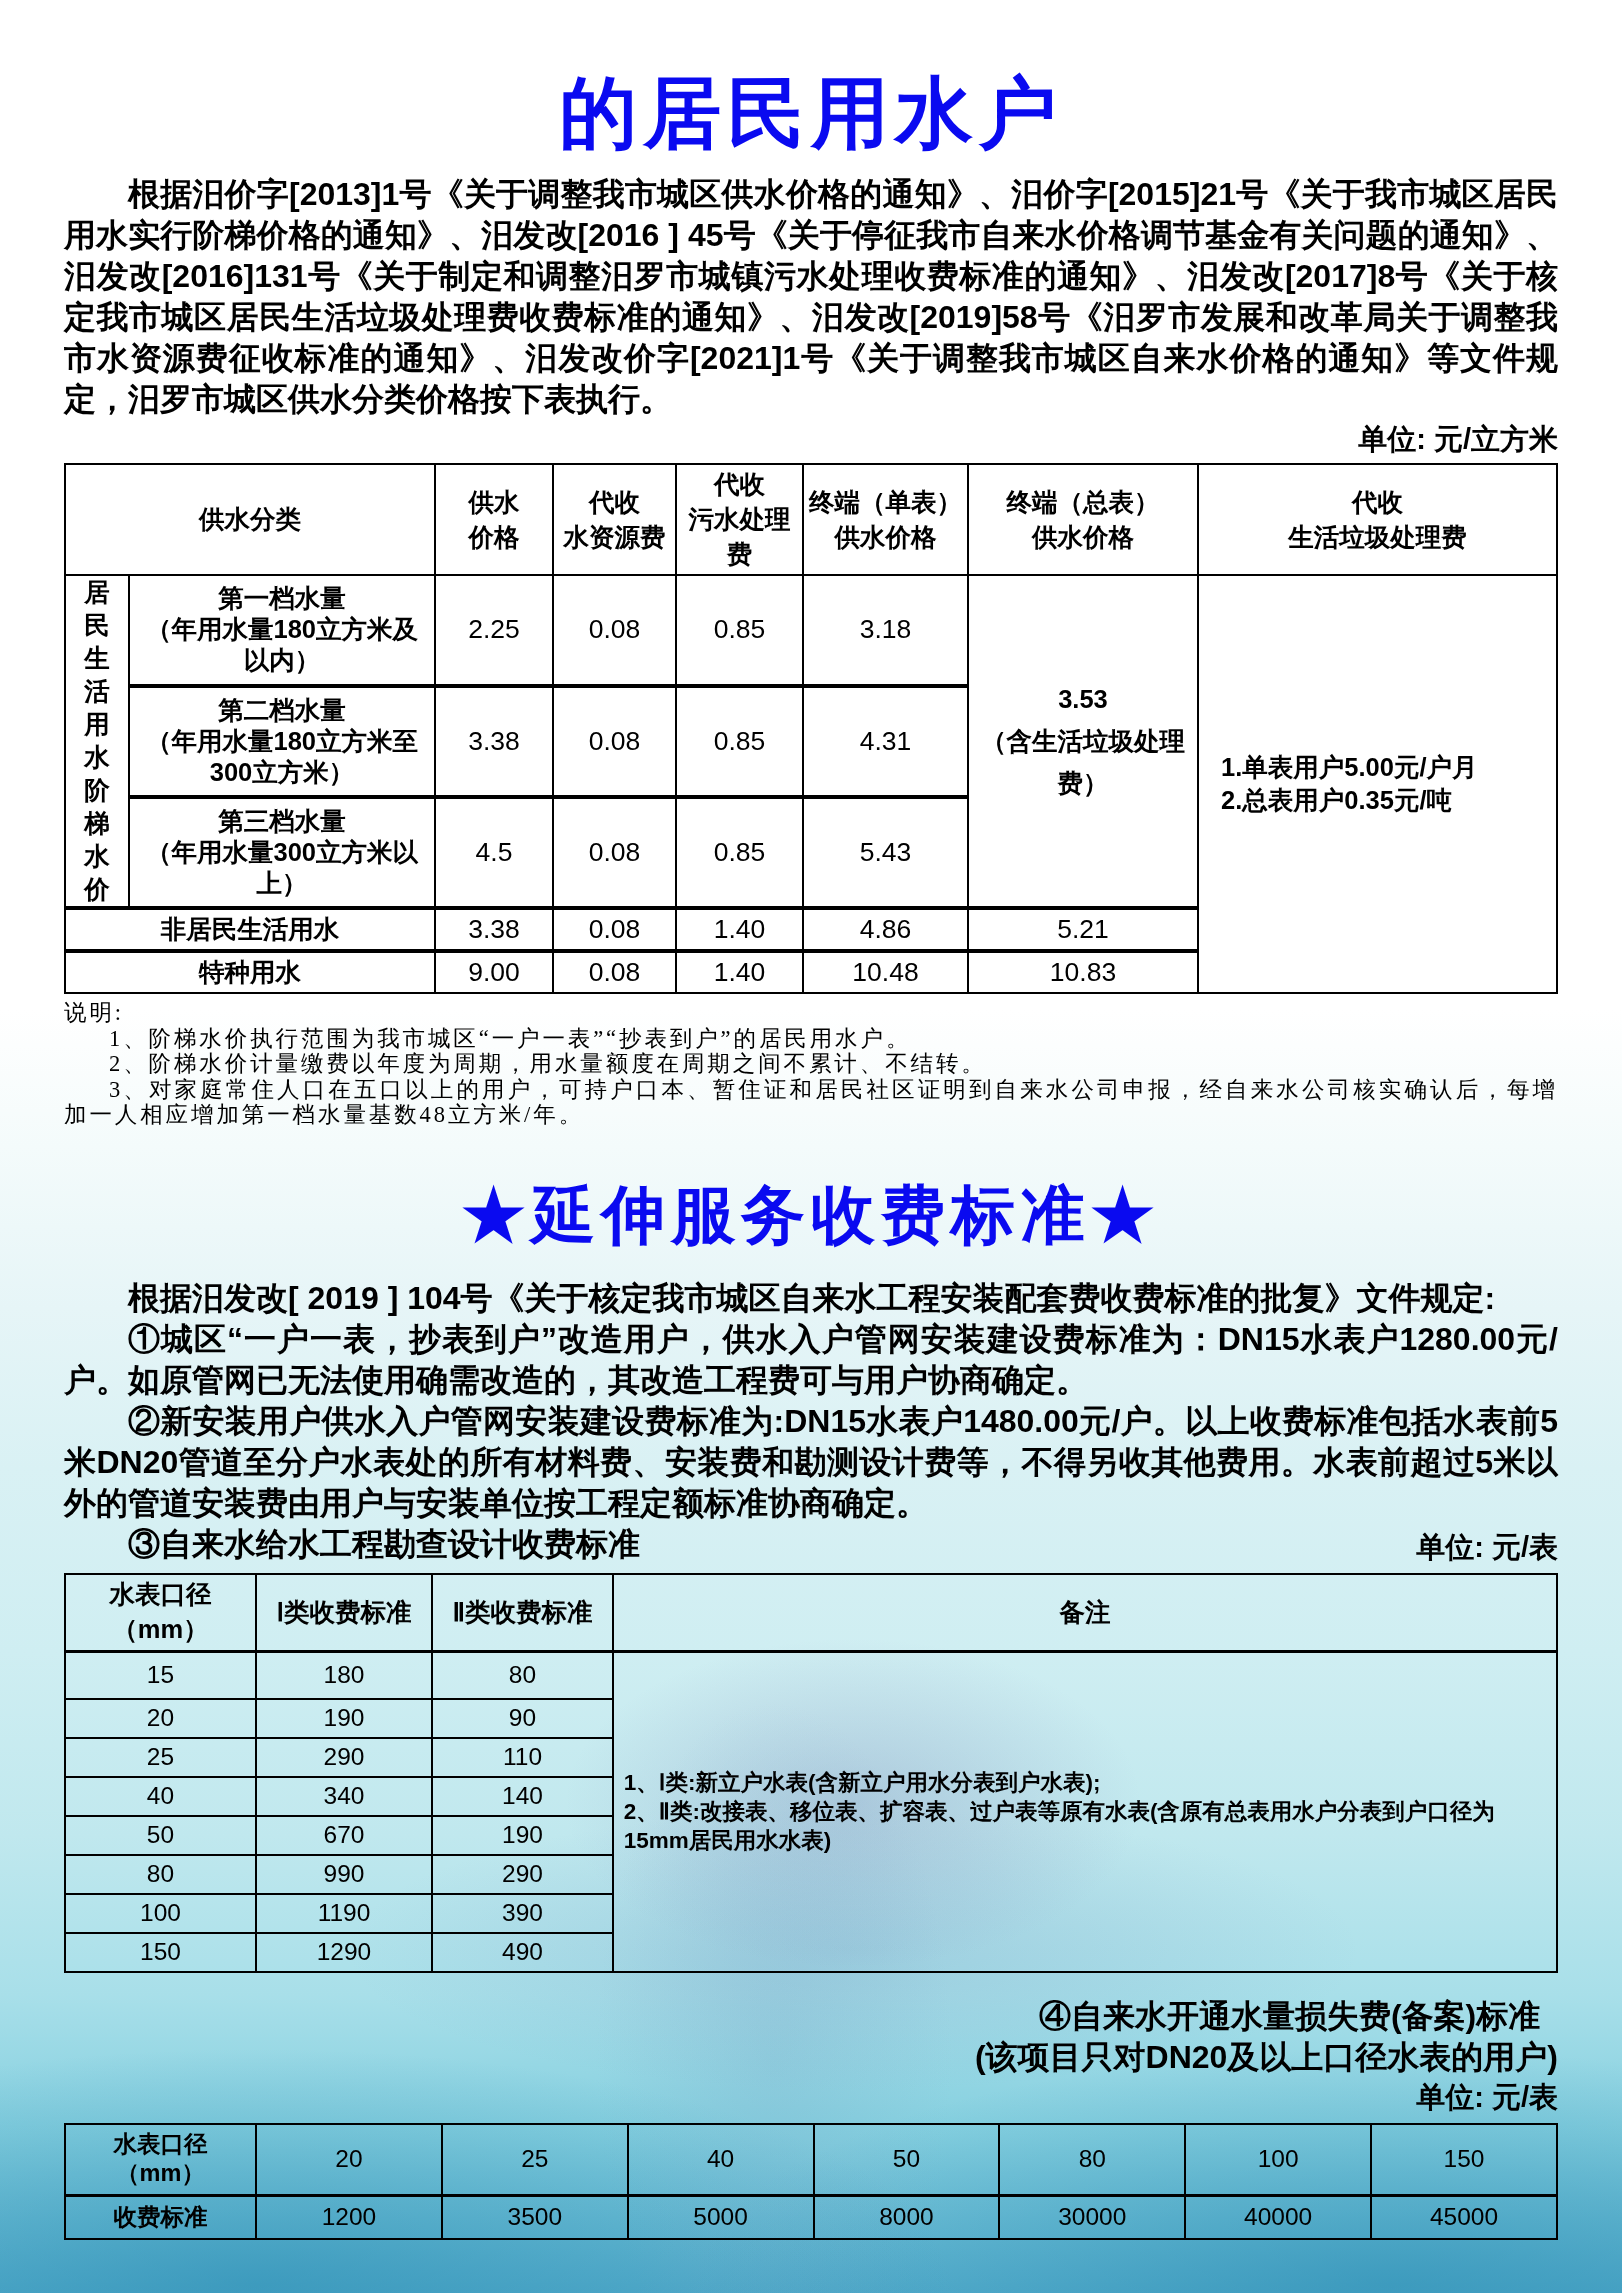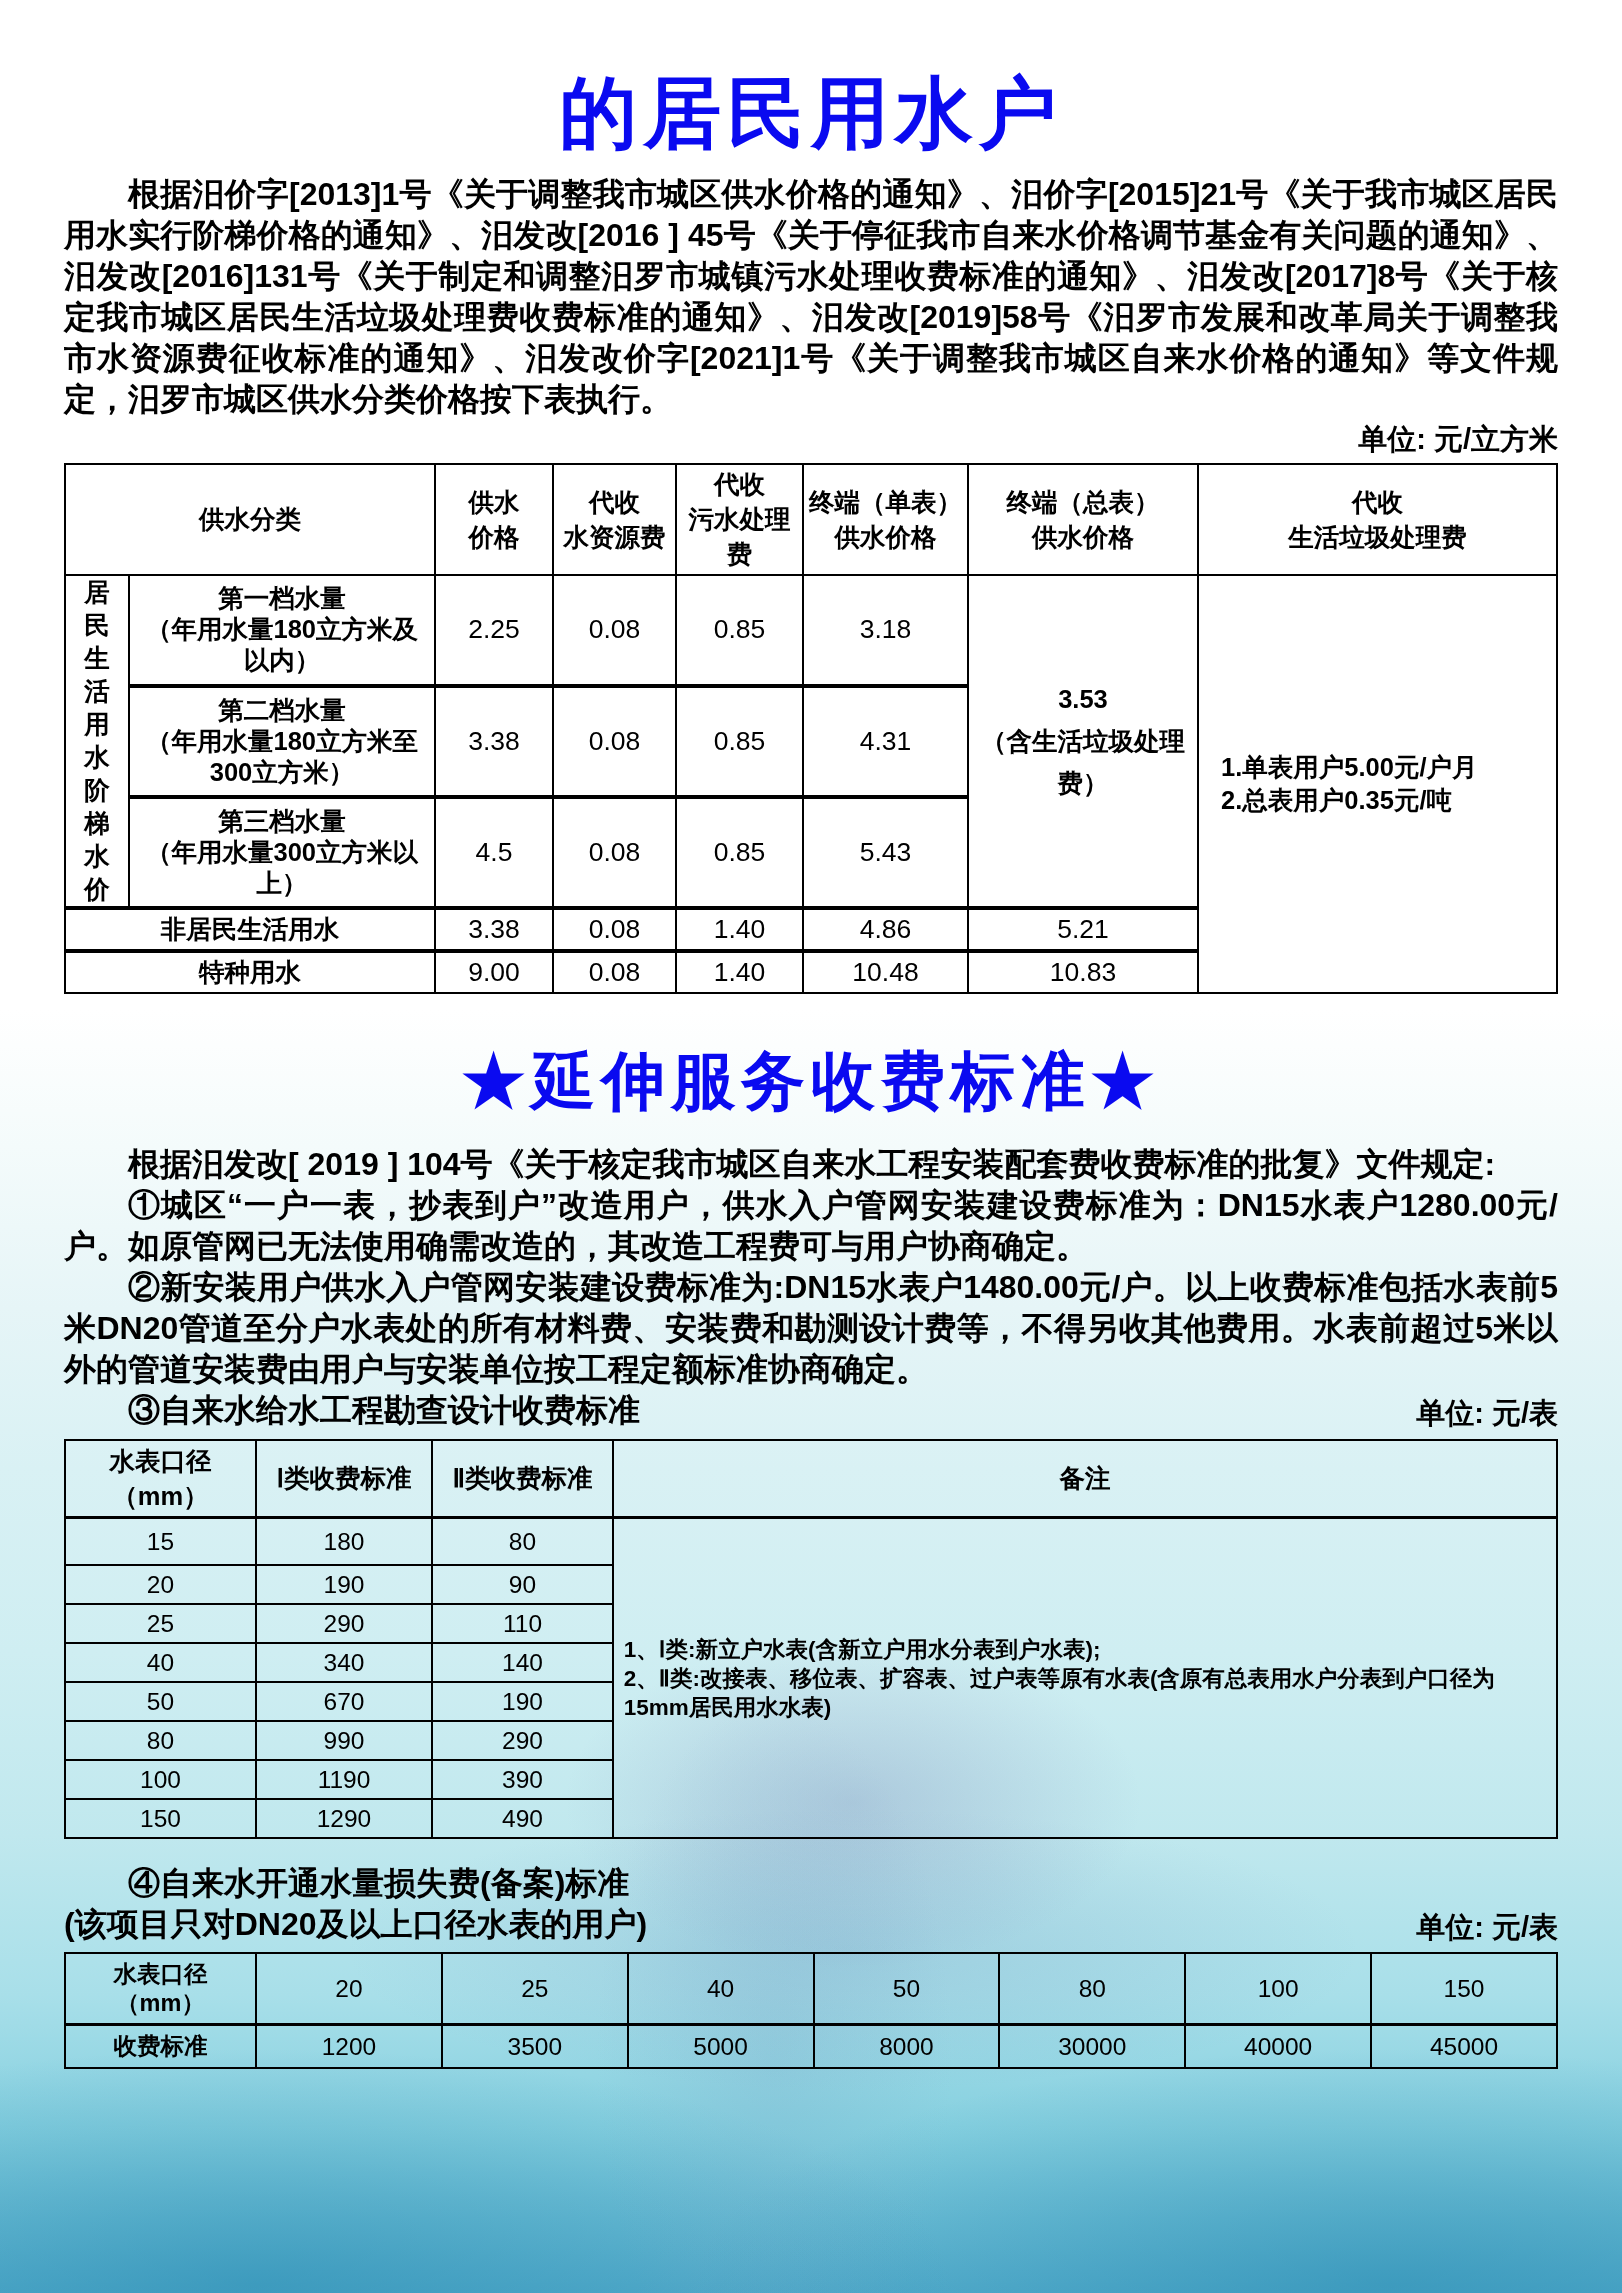--- a/index.html
+++ b/index.html
@@ -104,21 +104,21 @@
     text-align: left;
     vertical-align: middle;
     font-size: 22.5px;
     font-weight: 700;
     line-height: 29px;
     padding: 5.9px 9.8px;
     white-space: pre-line;
   }
 
   
-  .loss-head { margin-top: 23.5px; }
+  .loss-head { margin-top: 23.5px; flex-direction: column; }
   .loss-head .body-text { font-size: 32px; line-height: 41px; }
 
   
   .loss-table { margin-top: 7.8px; border: 2.9px solid #000; table-layout: fixed; }
   .loss-table th { font-size: 23.5px; line-height: 29px; }
   .loss-table .head-row th, .loss-table .head-row td { height: 65px; border-bottom-width: 3.9px; }
   .loss-table .data-row th, .loss-table .data-row td { height: 37px; }
   .loss-table td { font-size: 24.5px; font-weight: 500; }
 </style>
 </head>
@@ -205,20 +205,26 @@
         <td colspan="2">特种用水</td>
         <td class="num">9.00</td>
         <td class="num">0.08</td>
         <td class="num">1.40</td>
         <td class="num">10.48</td>
         <td class="num">10.83</td>
       </tr>
     </tbody>
       </table>
 
+    <div class="notes">
+      <div class="notes-label">说明:</div>
+      <p>1、阶梯水价执行范围为我市城区“一户一表”“抄表到户”的居民用水户。</p>
+      <p>2、阶梯水价计量缴费以年度为周期，用水量额度在周期之间不累计、不结转。</p>
+      <p>3、对家庭常住人口在五口以上的用户，可持户口本、暂住证和居民社区证明到自来水公司申报，经自来水公司核实确认后，每增加一人相应增加第一档水量基数48立方米/年。</p>
+    </div>
 
     <h2 class="main-title title2">★延伸服务收费标准★</h2>
 
     <p class="body-text after-title">根据汨发改[ 2019 ] 104号《关于核定我市城区自来水工程安装配套费收费标准的批复》文件规定:</p>
     <p class="body-text">①城区“一户一表，抄表到户”改造用户，供水入户管网安装建设费标准为：DN15水表户1280.00元/户。如原管网已无法使用确需改造的，其改造工程费可与用户协商确定。</p>
     <p class="body-text">②新安装用户供水入户管网安装建设费标准为:DN15水表户1480.00元/户。以上收费标准包括水表前5米DN20管道至分户水表处的所有材料费、安装费和勘测设计费等，不得另收其他费用。水表前超过5米以外的管道安装费由用户与安装单位按工程定额标准协商确定。</p>
 
     <div class="row-flex">
       <p class="body-text">③自来水给水工程勘查设计收费标准</p>
       <div class="unit-label">单位: 元/表</div>

